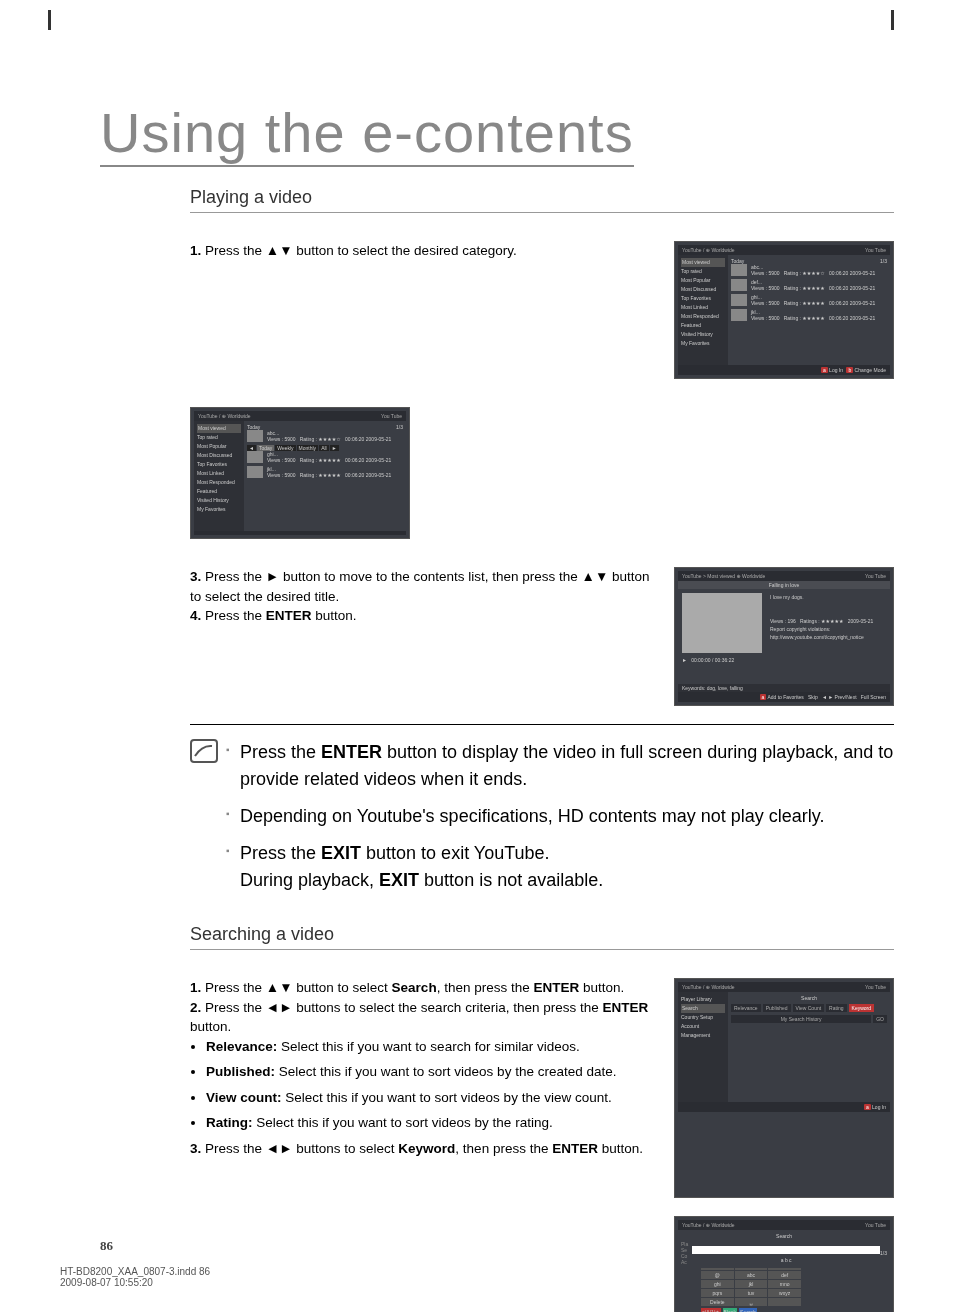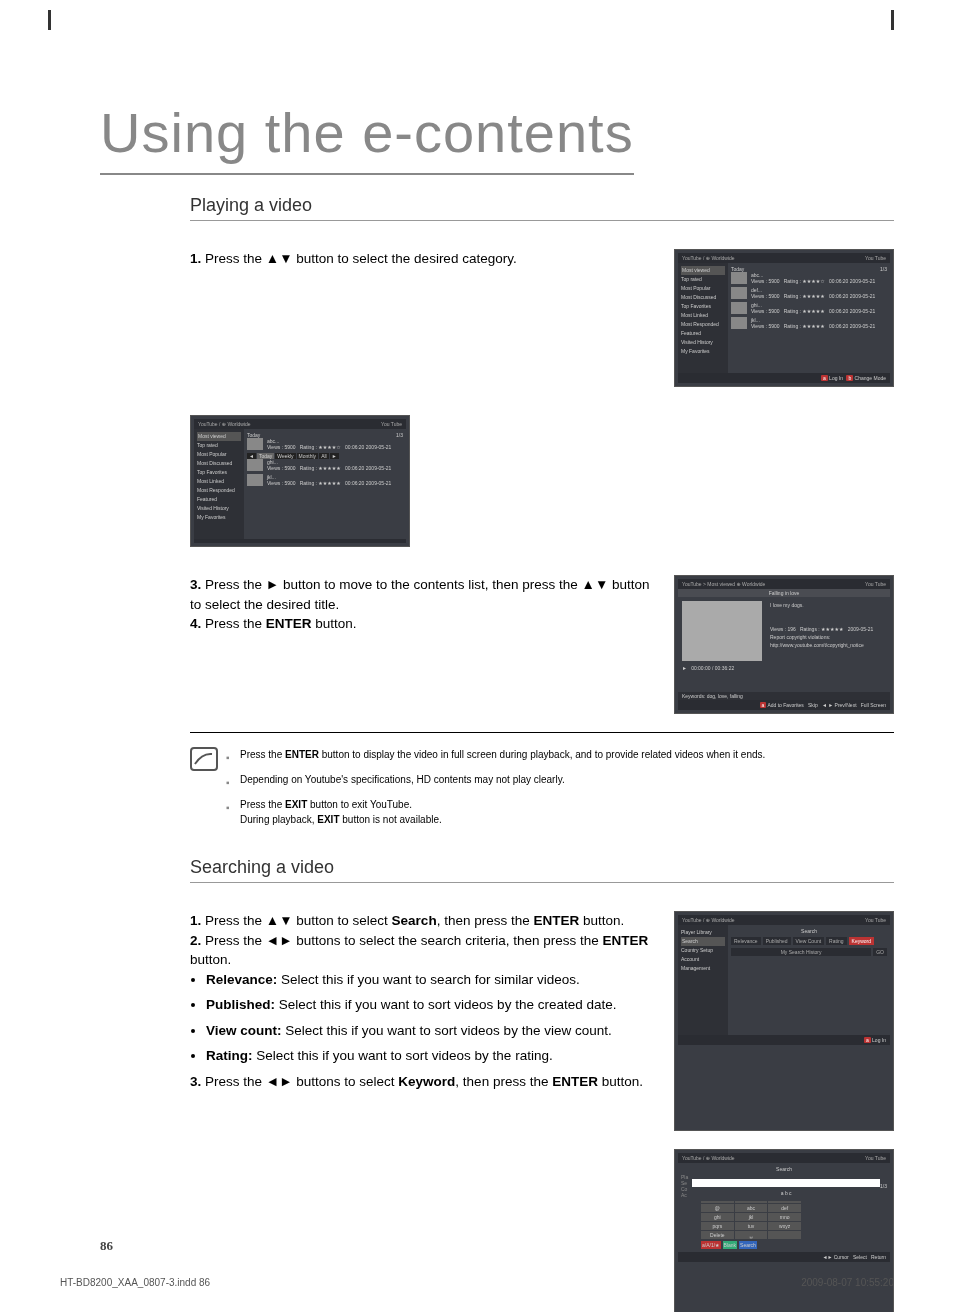--- a/index.html
+++ b/index.html
@@ -31,21 +31,21 @@
     width: 3px; height: 20px;
     background: #333;
   }
   .chapter-title {
     font-size: 56px;
     font-weight: 300;
     color: #888;
     letter-spacing: 1px;
     margin: 70px 0 0 40px;
     border-bottom: 2px solid #888;
-    padding-bottom: 8px;
+    padding-bottom: 0;
     display: inline-block;
     text-align: center;
   }
   .content {
     margin-left: 130px;
     margin-right: 0px;
     margin-top: 20px;
   }
   h2.section {
     font-size: 18px;
@@ -181,21 +181,21 @@
     border-top: 1px solid #000;
     padding-top: 14px;
   }
   .note-icon {
     flex: 0 0 36px;
   }
   .note-icon svg { display: block; }
   .notes ul {
     margin: 0; padding: 0;
     list-style: none;
-    font-size: 10px;
+    font-size: 18px;
     line-height: 1.5;
   }
   .notes li { margin-bottom: 10px; position: relative; padding-left: 14px; }
   .notes li::before { content: "▪"; position: absolute; left: 0; color: #888; font-size: 10px; top: 3px; }
   b { font-weight: bold; }
   .bullets { margin: 0; padding-left: 16px; }
   .bullets li { margin-bottom: 6px; list-style-type: disc; }
   .page-num {
     position: absolute;
     bottom: 58px;
@@ -207,20 +207,21 @@
   }
   .footer-line {
     position: absolute;
     bottom: 24px;
     left: 60px;
     right: 60px;
     display: flex;
     justify-content: space-between;
     font-size: 10px;
     color: #555;
+    flex-direction: column;
   }
   .ol { counter-reset: step; }
   .ol .step { margin-bottom: 10px; }
   .sort-bar { display:flex; gap:1px; font-size:5px; }
   .sort-bar span { background:#222; padding:0 2px; }
   .sort-bar span.sel { background:#666; }
 </style>
 </head>
 <body>
 

